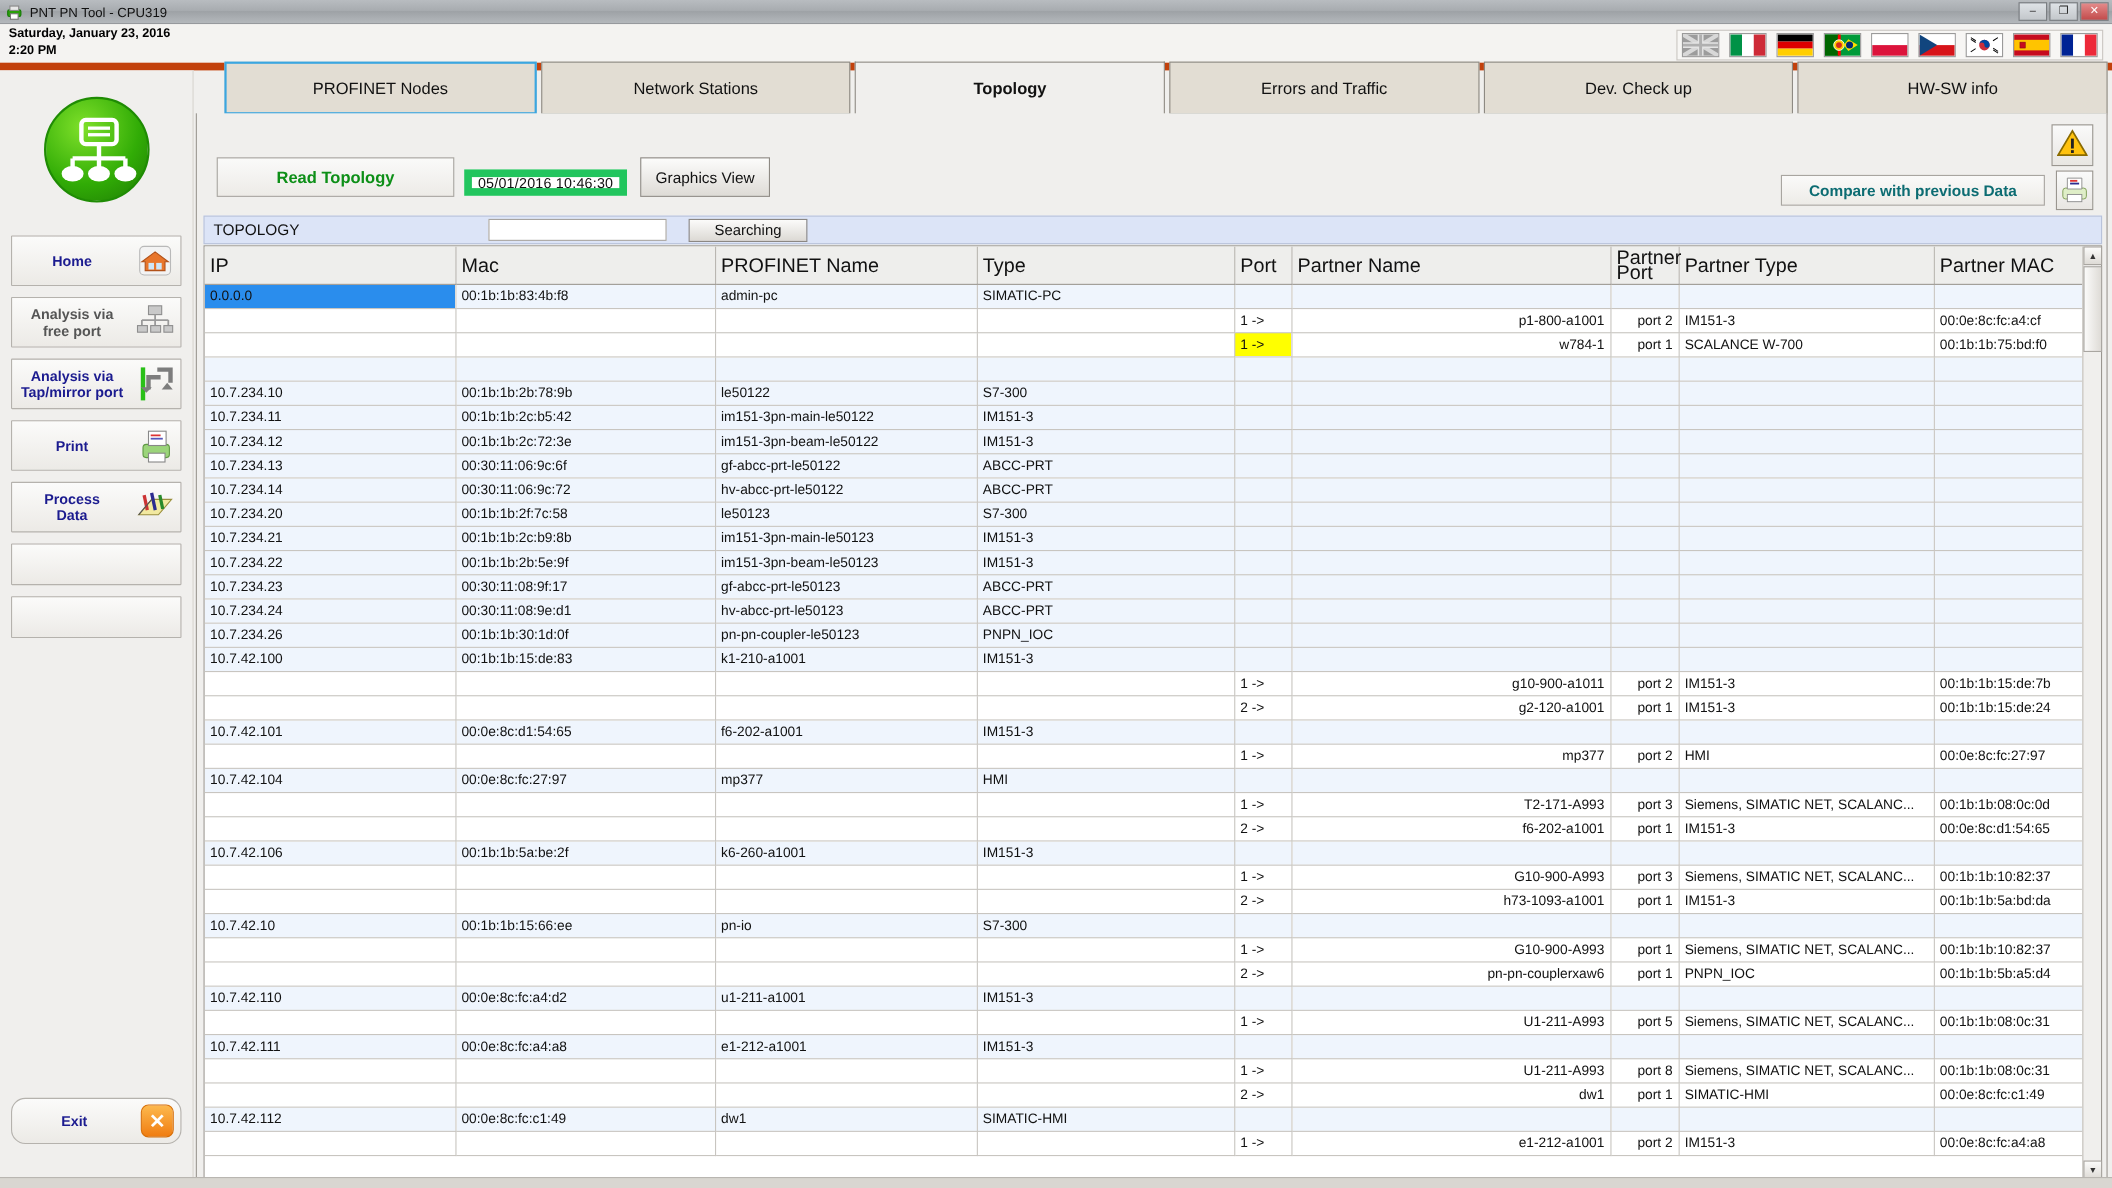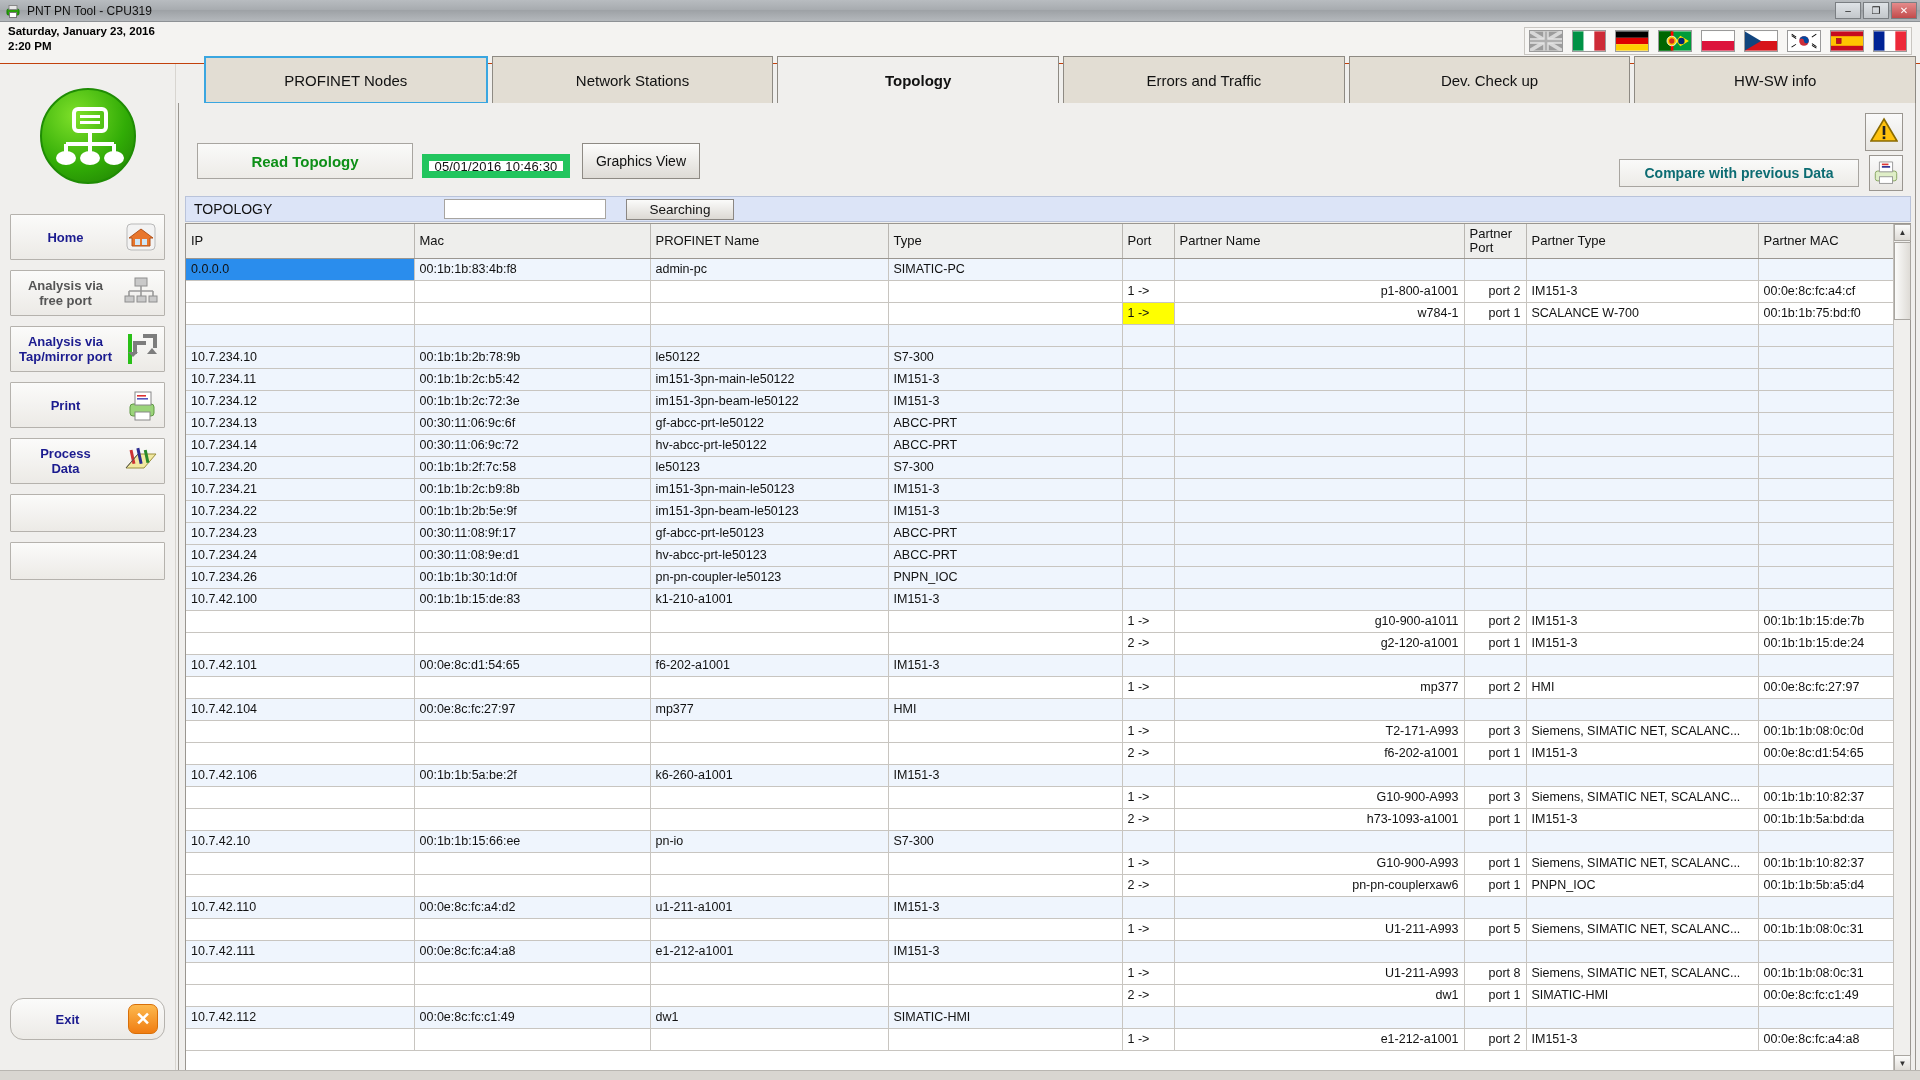--- a/index.html
+++ b/index.html
@@ -32,21 +32,21 @@
     border: 1px solid #7a7e82;
     background: linear-gradient(to bottom,#dfe3e7,#c3c7cb);
     font-size: 10px; line-height: 15px; text-align: center; color: #222;
   }
   .winbtn.close { background: linear-gradient(to bottom,#e48b8b,#c24b4b); color: #fff; }
 
   
   #header {
     height: 42px;
     background: #f4f3f1;
-    border-bottom: 1px solid #c2410c;
+    border-bottom: 7px solid #c2410c;
     position: relative;
   }
   #datebox {
     position: absolute; left: 8px; top: 2px;
     font-size: 11.5px; font-weight: bold; color: #000; line-height: 15px;
   }
   #flags {
     position: absolute; right: 8px; top: 5px;
     display: flex; gap: 9px; align-items: center;
     border: 1px solid #c9c6c1; padding: 2px 4px; background: #f7f6f4;
@@ -209,21 +209,21 @@
     background: #fff;
     border: 1px solid #9a9690;
     display: flex;
   }
   #tablescroll { flex: 1; overflow: hidden; position: relative; }
   table.grid { border-collapse: collapse; width: 100%; table-layout: fixed; }
   table.grid th {
     background: #eeeeec;
     border-right: 1px solid #b9b6b1;
     border-bottom: 1px solid #9a9690;
-    font-size: 13px; font-weight: normal; color: #111;
+    font-size: 18px; font-weight: normal; color: #111;
     text-align: left; padding: 2px 5px; height: 34px;
     vertical-align: middle;
     line-height: 14px;
   }
   table.grid td {
     border-right: 1px solid #c8c5c0;
     border-bottom: 1px solid #c8c5c0;
     font-size: 12.5px; color: #111;
     padding: 1px 5px; height: 22px;
     white-space: nowrap; overflow: hidden;

